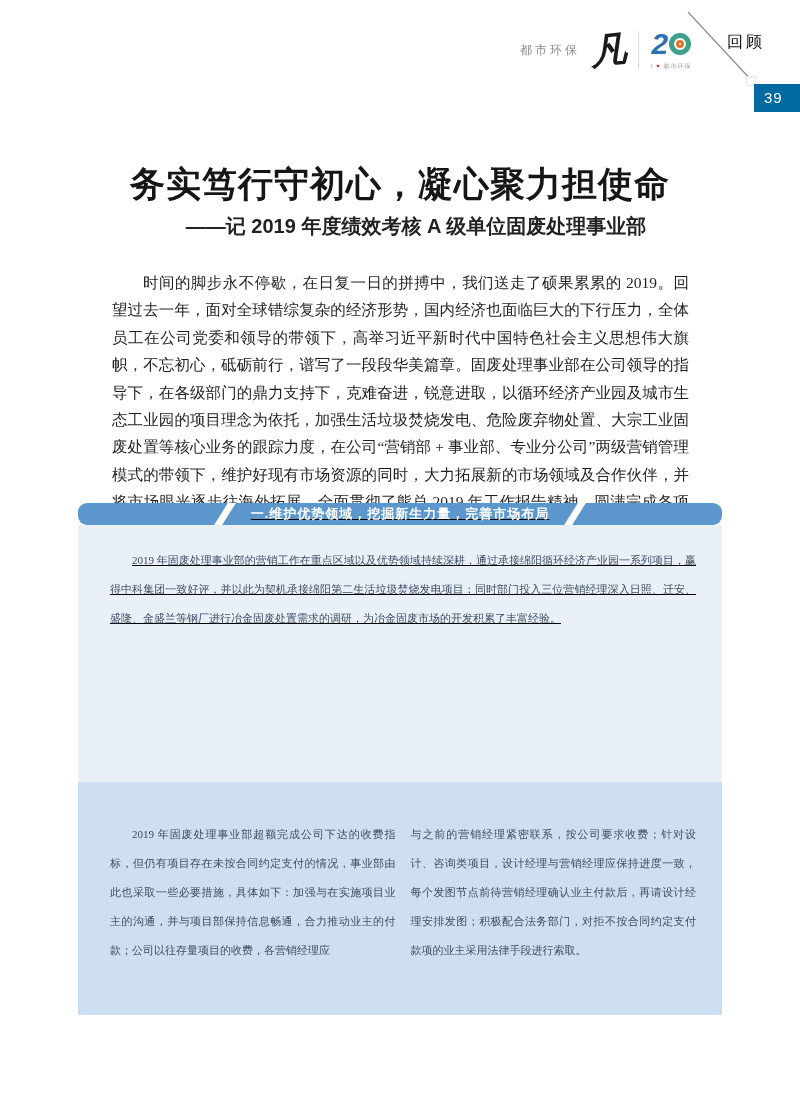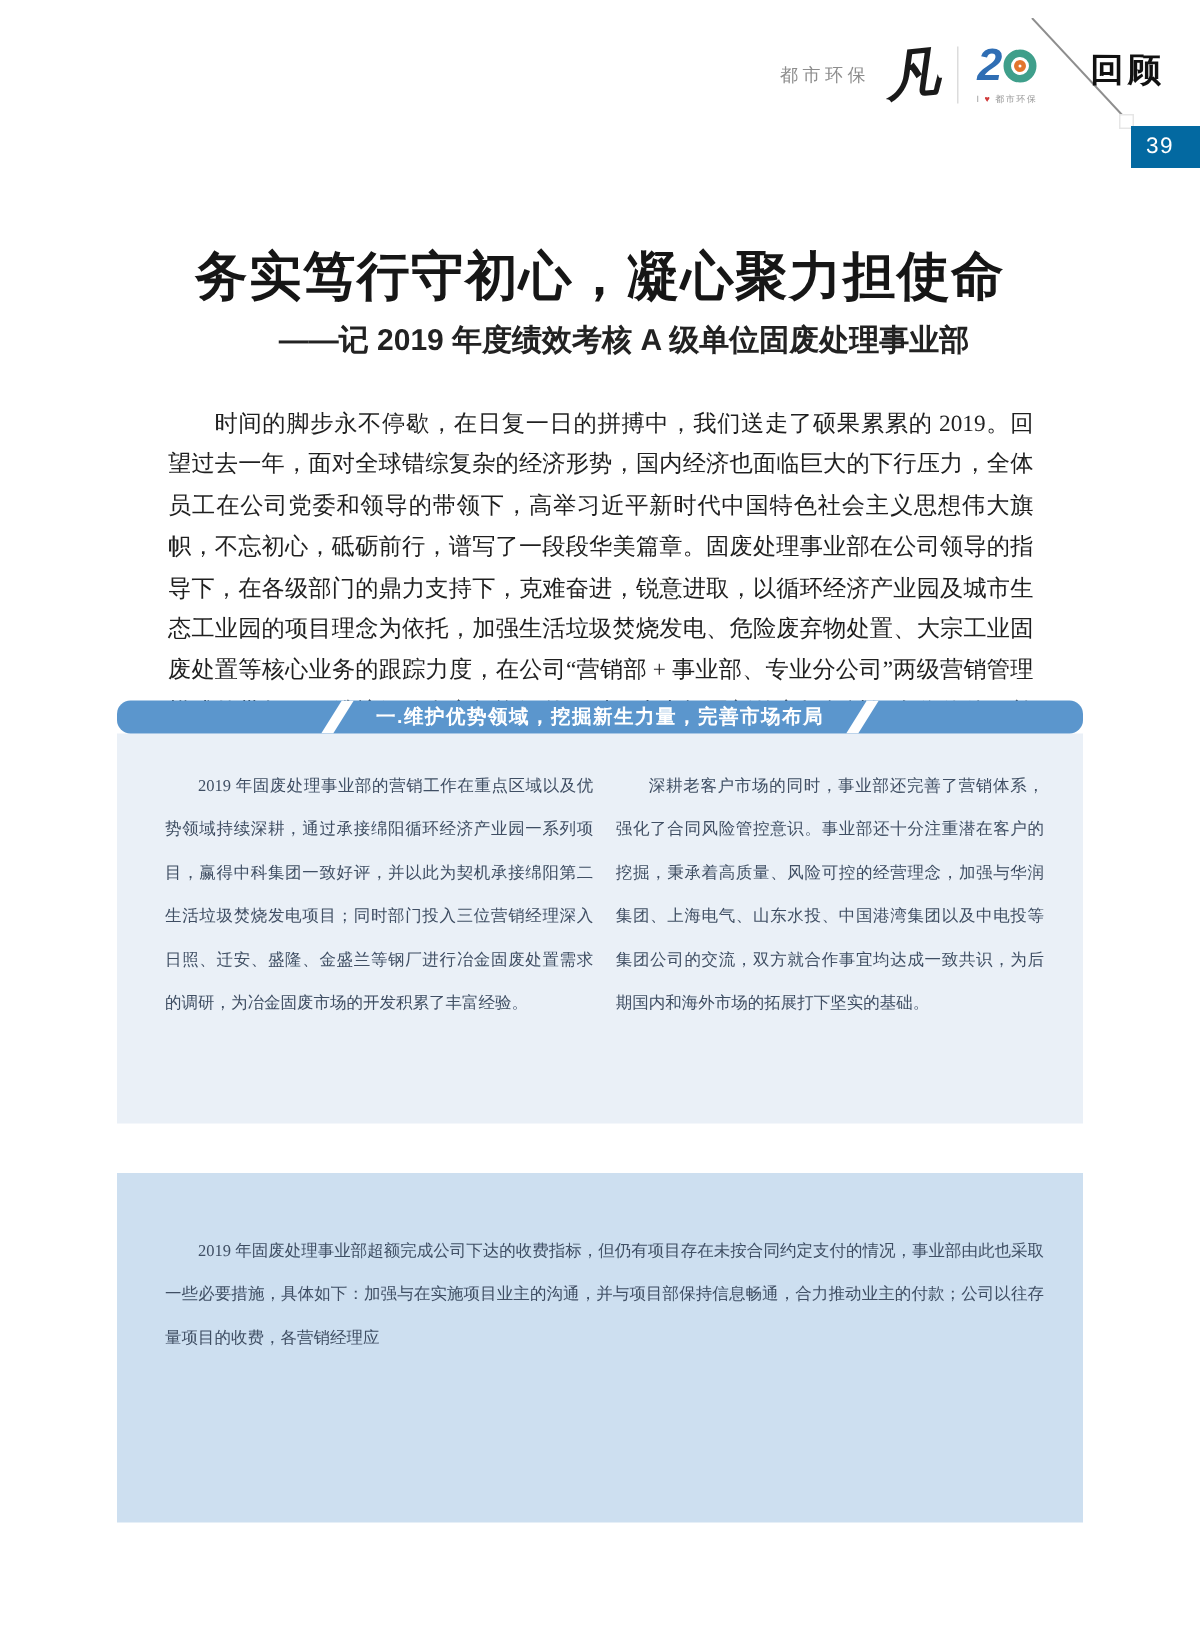--- a/index.html
+++ b/index.html
@@ -16,21 +16,21 @@
   .brand-mark { font-family:"DejaVu Serif","Liberation Serif",serif; font-style:italic; font-weight:bold; font-size:36px; color:#1a1a1a; line-height:1; margin-right:12px; transform:rotate(-6deg); }
   .brand-divider { width:1px; height:38px; background:#dcdcdc; margin-right:12px; }
   .logo20 { display:flex; flex-direction:column; align-items:center; }
   .logo20-main { display:flex; align-items:center; }
   .logo20-two { font-family:"Liberation Sans","DejaVu Sans",sans-serif; font-weight:bold; font-style:italic; font-size:30px; color:#2f6eb4; line-height:1; }
   .logo20-zero { width:22px; height:22px; border-radius:50%; border:5px solid #3f9f8b; margin-left:1px; display:flex; align-items:center; justify-content:center; }
   .logo20-zero-in { width:8px; height:8px; border-radius:50%; border:3px solid #e2762d; }
   .logo20-tag { font-family:"Liberation Sans","DejaVu Sans",sans-serif; font-size:6px; color:#9a9a9a; margin-top:3px; letter-spacing:1px; white-space:nowrap; }
   .logo20-tag .heart { color:#d03a3a; }
 
-  .review-label { position:absolute; top:20px; left:727px; font-family:"Liberation Sans","DejaVu Sans",sans-serif; font-size:22px; font-weight:bold; color:#111; letter-spacing:3px; }
+  .review-label { position:absolute; top:20px; left:727px; font-family:"Liberation Sans","DejaVu Sans",sans-serif; font-size:16px; font-weight:normal; color:#111; letter-spacing:3px; }
 
   .diag-svg { position:absolute; top:0; left:670px; width:95px; height:78px; }
   .diag-endsquare { position:absolute; top:65px; left:747px; width:8px; height:8px; background:#ffffff; box-shadow:0 0 0 1px #e6e6e6; }
 
   .page-tab { position:absolute; top:72px; left:754px; width:46px; height:28px; background:#0369a1; color:#ffffff;
     font-family:"Liberation Sans","DejaVu Sans",sans-serif; font-size:15px; line-height:28px; padding-left:10px; letter-spacing:1px; }
 
   
   .title { position:absolute; top:149px; left:0; width:800px; text-align:center;
     font-family:"Liberation Sans","DejaVu Sans",sans-serif; font-weight:900; font-size:35px; color:#161616; letter-spacing:1px; }
@@ -45,21 +45,21 @@
   .section { position:absolute; left:78px; width:644px; }
   .section-bar { position:relative; height:22px; border-radius:9px; background:#5b96cd;
     display:flex; align-items:stretch; justify-content:center; overflow:hidden; }
   .section-bar .slash { width:8px; background:#ffffff; transform:skewX(-32deg); margin:0 22px; }
   .section-bar .bar-title { font-family:"Liberation Sans","DejaVu Sans",sans-serif; font-size:13px; font-weight:bold;
     color:#ffffff; line-height:22px; letter-spacing:1px; white-space:nowrap; }
   .panel { margin-top:0; overflow:hidden; display:flex; gap:15px; }
   .panel .col { flex:1; font-size:11px; line-height:29px; color:#3f4e63; text-align:justify; }
   .panel .col.indent { text-indent:2em; }
 
-  .section-1 { top:455px; }
+  .section-1 { top:491px;text-decoration:underline; }
   .section-1 .panel { background:#eaf0f7; height:260px; padding:21px 26px 0 32px; }
   .section-2 { top:770px; }
   .section-2 .panel { background:#cddff0; height:233px; padding:38px 26px 0 32px; }
 </style>
 </head>
 <body>
 
 <div class="page">
 
   <div class="brand-row">
@@ -95,23 +95,23 @@
   <p class="intro">时间的脚步永不停歇，在日复一日的拼搏中，我们送走了硕果累累的 2019。回望过去一年，面对全球错综复杂的经济形势，国内经济也面临巨大的下行压力，全体员工在公司党委和领导的带领下，高举习近平新时代中国特色社会主义思想伟大旗帜，不忘初心，砥砺前行，谱写了一段段华美篇章。固废处理事业部在公司领导的指导下，在各级部门的鼎力支持下，克难奋进，锐意进取，以循环经济产业园及城市生态工业园的项目理念为依托，加强生活垃圾焚烧发电、危险废弃物处置、大宗工业固废处置等核心业务的跟踪力度，在公司“营销部 + 事业部、专业分公司”两级营销管理模式的带领下，维护好现有市场资源的同时，大力拓展新的市场领域及合作伙伴，并将市场眼光逐步往海外拓展，全面贯彻了熊总 2019 年工作报告精神，圆满完成各项任务指标。</p>
 
   <div class="section section-1">
     <div class="section-bar">
       <span class="slash"></span>
       <span class="bar-title">一.维护优势领域，挖掘新生力量，完善市场布局</span>
       <span class="slash"></span>
     </div>
     <div class="panel">
       <div class="col indent">2019 年固废处理事业部的营销工作在重点区域以及优势领域持续深耕，通过承接绵阳循环经济产业园一系列项目，赢得中科集团一致好评，并以此为契机承接绵阳第二生活垃圾焚烧发电项目；同时部门投入三位营销经理深入日照、迁安、盛隆、金盛兰等钢厂进行冶金固废处置需求的调研，为冶金固废市场的开发积累了丰富经验。</div>
-      <div class="col indent">深耕老客户市场的同时，事业部还完善了营销体系，强化了合同风险管控意识。事业部还十分注重潜在客户的挖掘，秉承着高质量、风险可控的经营理念，加强与华润集团、上海电气、山东水投、中国港湾集团以及中电投等集团公司的交流，双方就合作事宜均达成一致共识，为后期国内和海外市场的拓展打下坚实的基础。</div>
     </div>
   </div>
 
   <div class="section section-2">
     <div class="panel">
       <div class="col indent">2019 年固废处理事业部超额完成公司下达的收费指标，但仍有项目存在未按合同约定支付的情况，事业部由此也采取一些必要措施，具体如下：加强与在实施项目业主的沟通，并与项目部保持信息畅通，合力推动业主的付款；公司以往存量项目的收费，各营销经理应</div>
+      <div class="col">与之前的营销经理紧密联系，按公司要求收费；针对设计、咨询类项目，设计经理与营销经理应保持进度一致，每个发图节点前待营销经理确认业主付款后，再请设计经理安排发图；积极配合法务部门，对拒不按合同约定支付款项的业主采用法律手段进行索取。</div>
     </div>
   </div>
 
 </div>
 
 </body></html>

